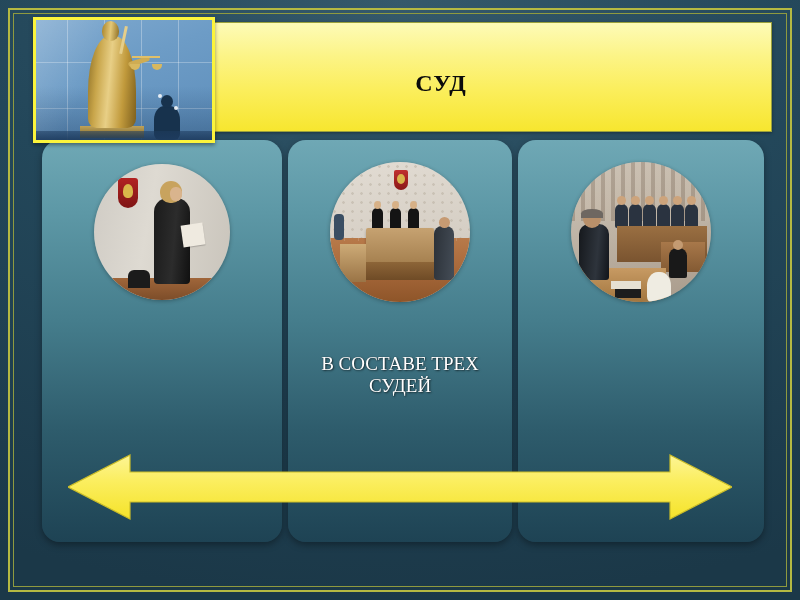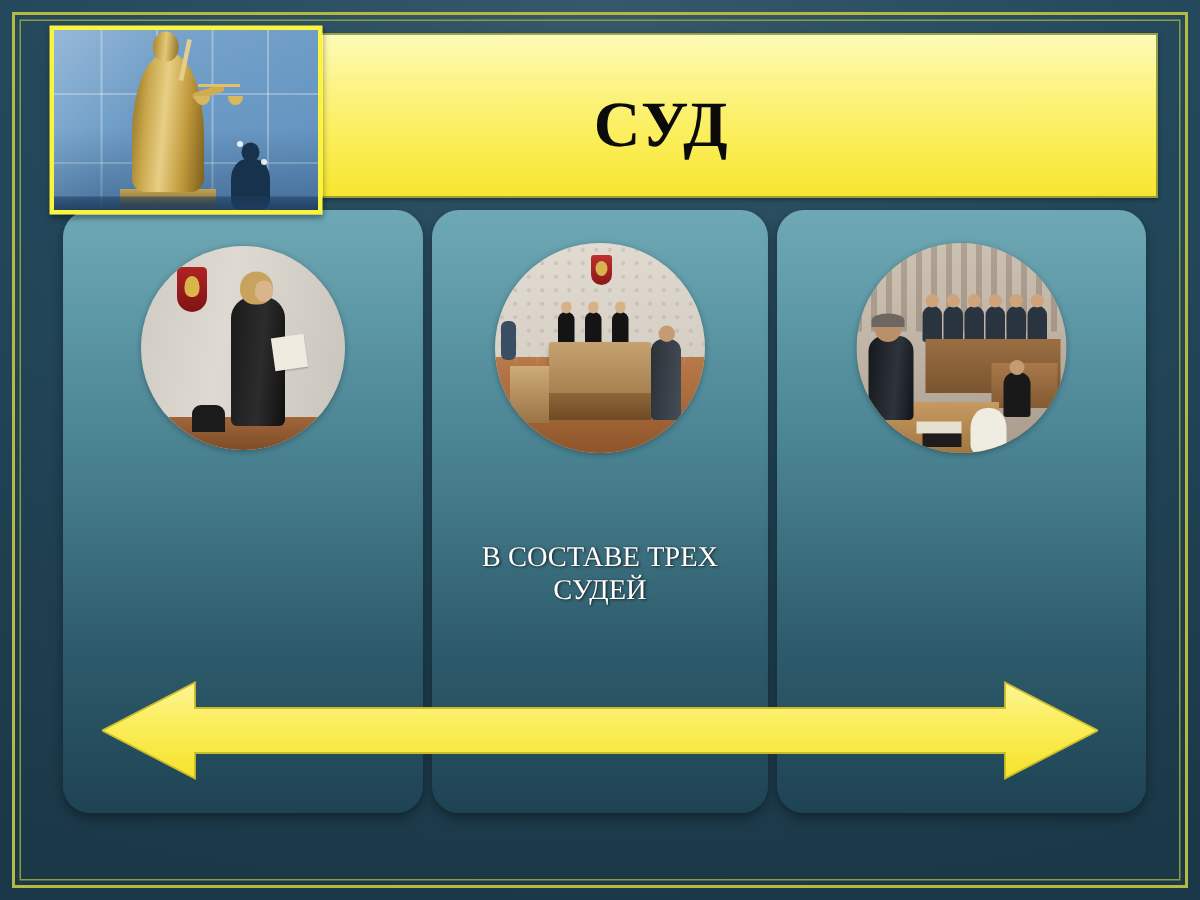--- a/index.html
+++ b/index.html
@@ -48,21 +48,21 @@
     background: linear-gradient(180deg, #fdfbb7 0%, #fcf487 30%, #fbee5c 62%, #f7e62f 100%);
     border: 1px solid #9aa03c;
     box-sizing: border-box;
     display: flex;
     align-items: center;
     justify-content: center;
     z-index: 3;
     box-shadow: 0 1px 3px rgba(0,0,0,0.35);
   }
   .title-text {
-    font-size: 43px;
+    font-size: 24px;
     font-weight: bold;
     color: #0b0b0b;
     letter-spacing: 1px;
     transform: translateY(6px);
     font-family: "Liberation Serif", "DejaVu Serif", serif;
   }
 
   
   .statue-photo {
     position: absolute;
@@ -284,21 +284,21 @@
     right: 10px;
     text-align: center;
     color: #ffffff;
     font-size: 19px;
     line-height: 1.18;
     font-family: "Liberation Serif", "DejaVu Serif", serif;
     text-shadow: 1px 1px 2px rgba(0,0,0,0.55), 0 0 1px rgba(0,0,0,0.6);
     white-space: pre-line;
   }
   .card-1 .card-label { top: 228px; }
-  .card-2 .card-label { top: 221px; }
+  .card-2 .card-label { top: 213px; }
   .card-3 .card-label { top: 198px; }
 
   
   .arrow {
     position: absolute;
     left: 68px;
     top: 452px;
     width: 664px;
     height: 70px;
     z-index: 4;

